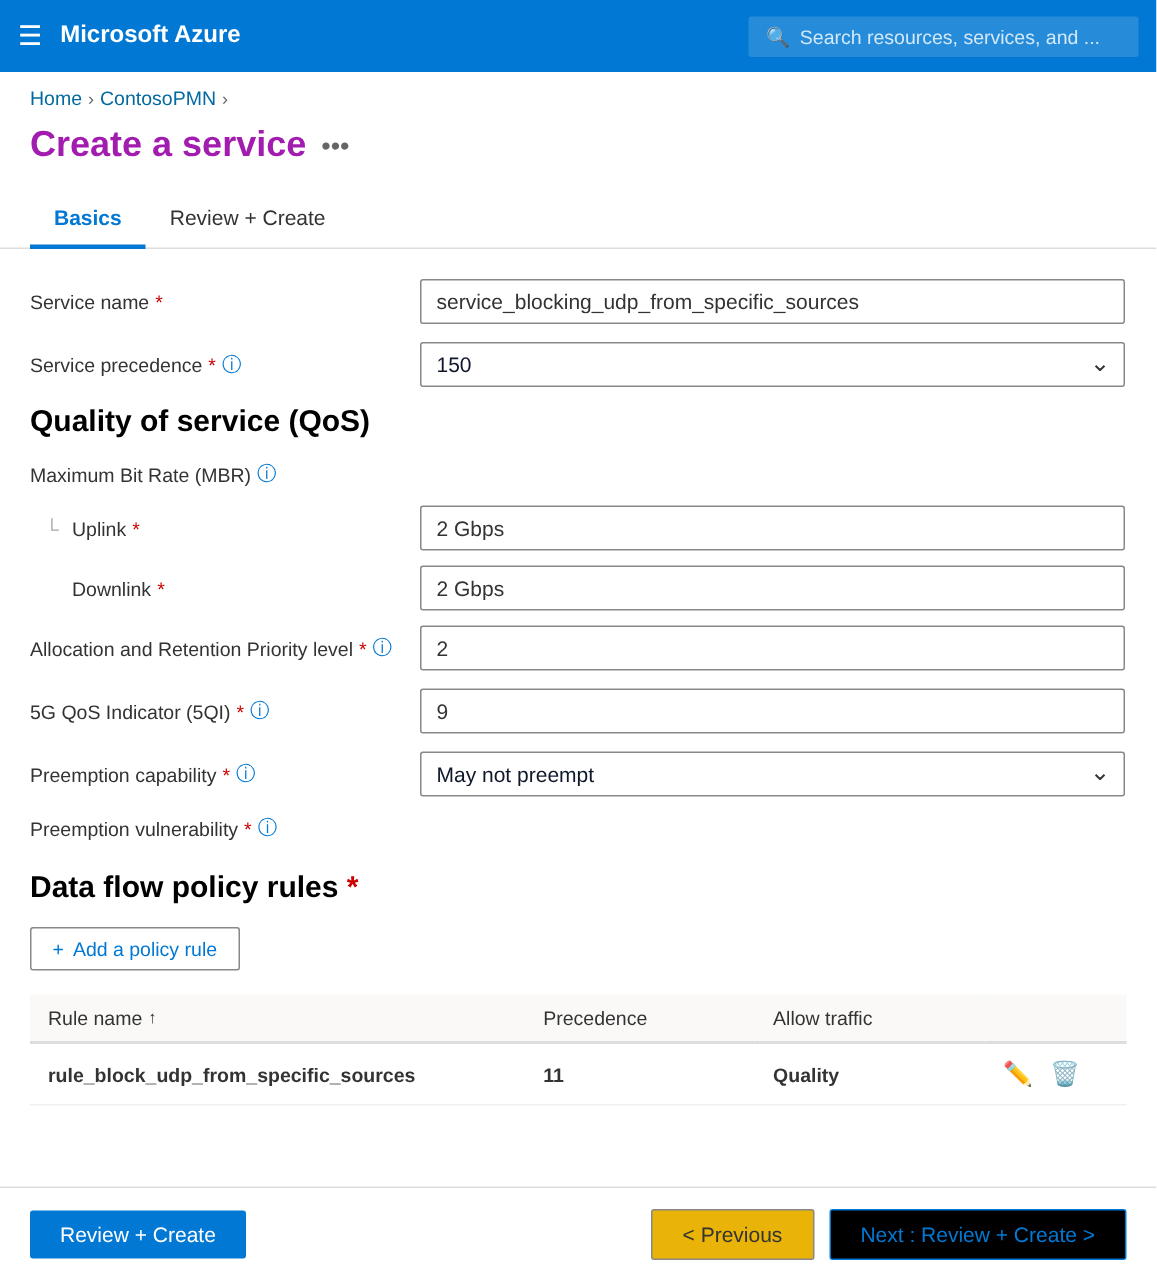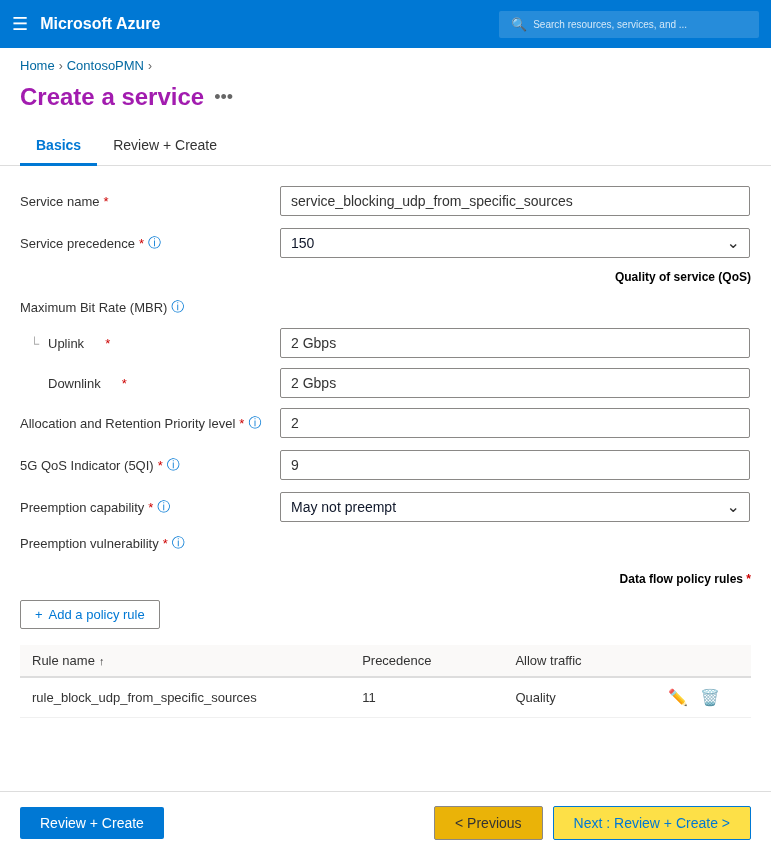--- a/index.html
+++ b/index.html
@@ -3,21 +3,21 @@
   <meta charset="utf-8">
   <style>
     * { box-sizing: border-box; margin: 0; padding: 0; }
     body { font-family: 'Segoe UI', Arial, sans-serif; font-size: 14px; color: #333; background: #fff; width: 771px; min-height: 854px; display: flex; flex-direction: column; }
 
     
     .topbar { background: #0078d4; color: #fff; display: flex; align-items: center; padding: 0 12px; height: 48px; gap: 12px; }
     .topbar-hamburger { font-size: 18px; cursor: pointer; color: #fff; }
     .topbar-title { font-size: 16px; font-weight: 600; color: #fff; flex: 1; }
     .topbar-search { background: rgba(255,255,255,0.15); border: none; color: #fff; padding: 6px 12px; border-radius: 2px; width: 260px; font-size: 13px; display: flex; align-items: center; gap: 6px; }
-    .topbar-search input { background: transparent; border: none; outline: none; color: #fff; font-size: 10px; width: 200px; }
+    .topbar-search input { background: transparent; border: none; outline: none; color: #fff; font-size: 13px; width: 200px; }
     .topbar-search input::placeholder { color: rgba(255,255,255,0.8); }
 
     
     .breadcrumb { padding: 10px 20px 6px; font-size: 13px; color: #0078d4; display: flex; align-items: center; gap: 4px; }
     .breadcrumb a { color: #0369a1; text-decoration: none; cursor: pointer; }
     .breadcrumb-sep { color: #666; font-size: 12px; }
 
     
     .page-header { padding: 4px 20px 16px; display: flex; align-items: center; gap: 10px; }
     .page-title { font-size: 24px; font-weight: 600; color: #a21caf; }
@@ -36,51 +36,51 @@
     .form-label { width: 260px; font-size: 13px; color: #333; display: flex; align-items: center; gap: 4px; }
     .form-label .required { color: #c00; }
     .form-label .info-icon { color: #0078d4; font-size: 13px; cursor: pointer; }
     .form-control { flex: 1; max-width: 470px; }
     .form-input { width: 100%; border: 1px solid #8a8886; padding: 6px 10px; font-size: 14px; color: #333; border-radius: 2px; outline: none; }
     .select-wrapper { position: relative; }
     .select-wrapper select { width: 100%; border: 1px solid #8a8886; padding: 6px 32px 6px 10px; font-size: 14px; color: #0f172a; border-radius: 2px; background: #fff; appearance: none; cursor: pointer; outline: none; }
     .select-wrapper::after { content: '⌄'; position: absolute; right: 10px; top: 50%; transform: translateY(-55%); pointer-events: none; color: #333; font-size: 16px; }
 
     
-    .section-title { font-size: 12px; font-weight: 600; color: #000; margin-bottom: 14px; margin-top: 0; text-align: right; }
+    .section-title { font-size: 20px; font-weight: 600; color: #000; margin-bottom: 14px; margin-top: 0; }
     .uplink-row, .downlink-row { display: flex; align-items: center; margin-bottom: 10px; padding-left: 28px; }
-    .uplink-label, .downlink-label { width: 232px; font-size: 13px; color: #333; display: flex; align-items: center; gap: 21px; position: relative; }
+    .uplink-label, .downlink-label { width: 232px; font-size: 13px; color: #333; display: flex; align-items: center; gap: 4px; position: relative; }
     .uplink-label::before { content: '└'; position: absolute; left: -18px; color: #aaa; }
 
     
     .policy-section { margin-top: 20px; }
     .add-rule-btn { border: 1px solid #8a8886; background: #fff; padding: 6px 14px; font-size: 13px; color: #0078d4; cursor: pointer; display: flex; align-items: center; gap: 6px; border-radius: 2px; margin-bottom: 16px; }
 
     
     .rules-table { width: 100%; border-collapse: collapse; }
     .rules-table th { text-align: left; padding: 8px 12px; font-size: 13px; font-weight: 400; color: #333; border-bottom: 2px solid #ddd; background: #faf9f8; }
-    .rules-table td { padding: 10px 12px; font-size: 13px; color: #333; border-bottom: 1px solid #f0f0f0; }
+    .rules-table td { padding: 10px 12px; font-size: 13px; color: #333; border-bottom: 1px solid #f0f0f0; font-weight: bold; }
     .col-name { width: 280px; }
     .col-precedence { width: 130px; }
     .col-traffic { width: 130px; }
     .col-actions { width: 80px; }
     .th-sortable { display: flex; align-items: center; gap: 4px; cursor: pointer; }
     .sort-arrow { font-size: 11px; }
 
     
     .action-icons { display: flex; gap: 12px; }
     .edit-icon-btn { color: #0078d4; cursor: pointer; font-size: 16px; }
     .delete-icon-btn { color: #0078d4; cursor: pointer; font-size: 16px; }
 
     
     .bottom-bar { border-top: 1px solid #ddd; padding: 14px 20px; display: flex; align-items: center; gap: 10px; background: #fff; }
     .btn-primary { background: #0078d4; color: #fff; border: none; padding: 8px 20px; font-size: 14px; cursor: pointer; border-radius: 2px; font-weight: 500; }
     .btn-secondary { background: #eab308; color: #333; border: 1px solid #8a8886; padding: 8px 20px; font-size: 14px; cursor: pointer; border-radius: 2px; }
     .btn-secondary:disabled { color: #aaa; cursor: not-allowed; }
-    .btn-outline { background: #fde047; color: #0078d4; border: 1px solid #0078d4; padding: 8px 20px; font-size: 14px; cursor: pointer; border-radius: 2px; }
+    .btn-outline { background: #000000; color: #0078d4; border: 1px solid #0078d4; padding: 8px 20px; font-size: 14px; cursor: pointer; border-radius: 2px; }
     .spacer { flex: 1; }
   </style>
 </head>
 <body>
 
 <div class="topbar">
   <span class="topbar-hamburger">☰</span>
   <span class="topbar-title">Microsoft Azure</span>
   <div class="topbar-search">
     <span style="color:rgba(255,255,255,0.8);font-size:13px;">🔍</span>

